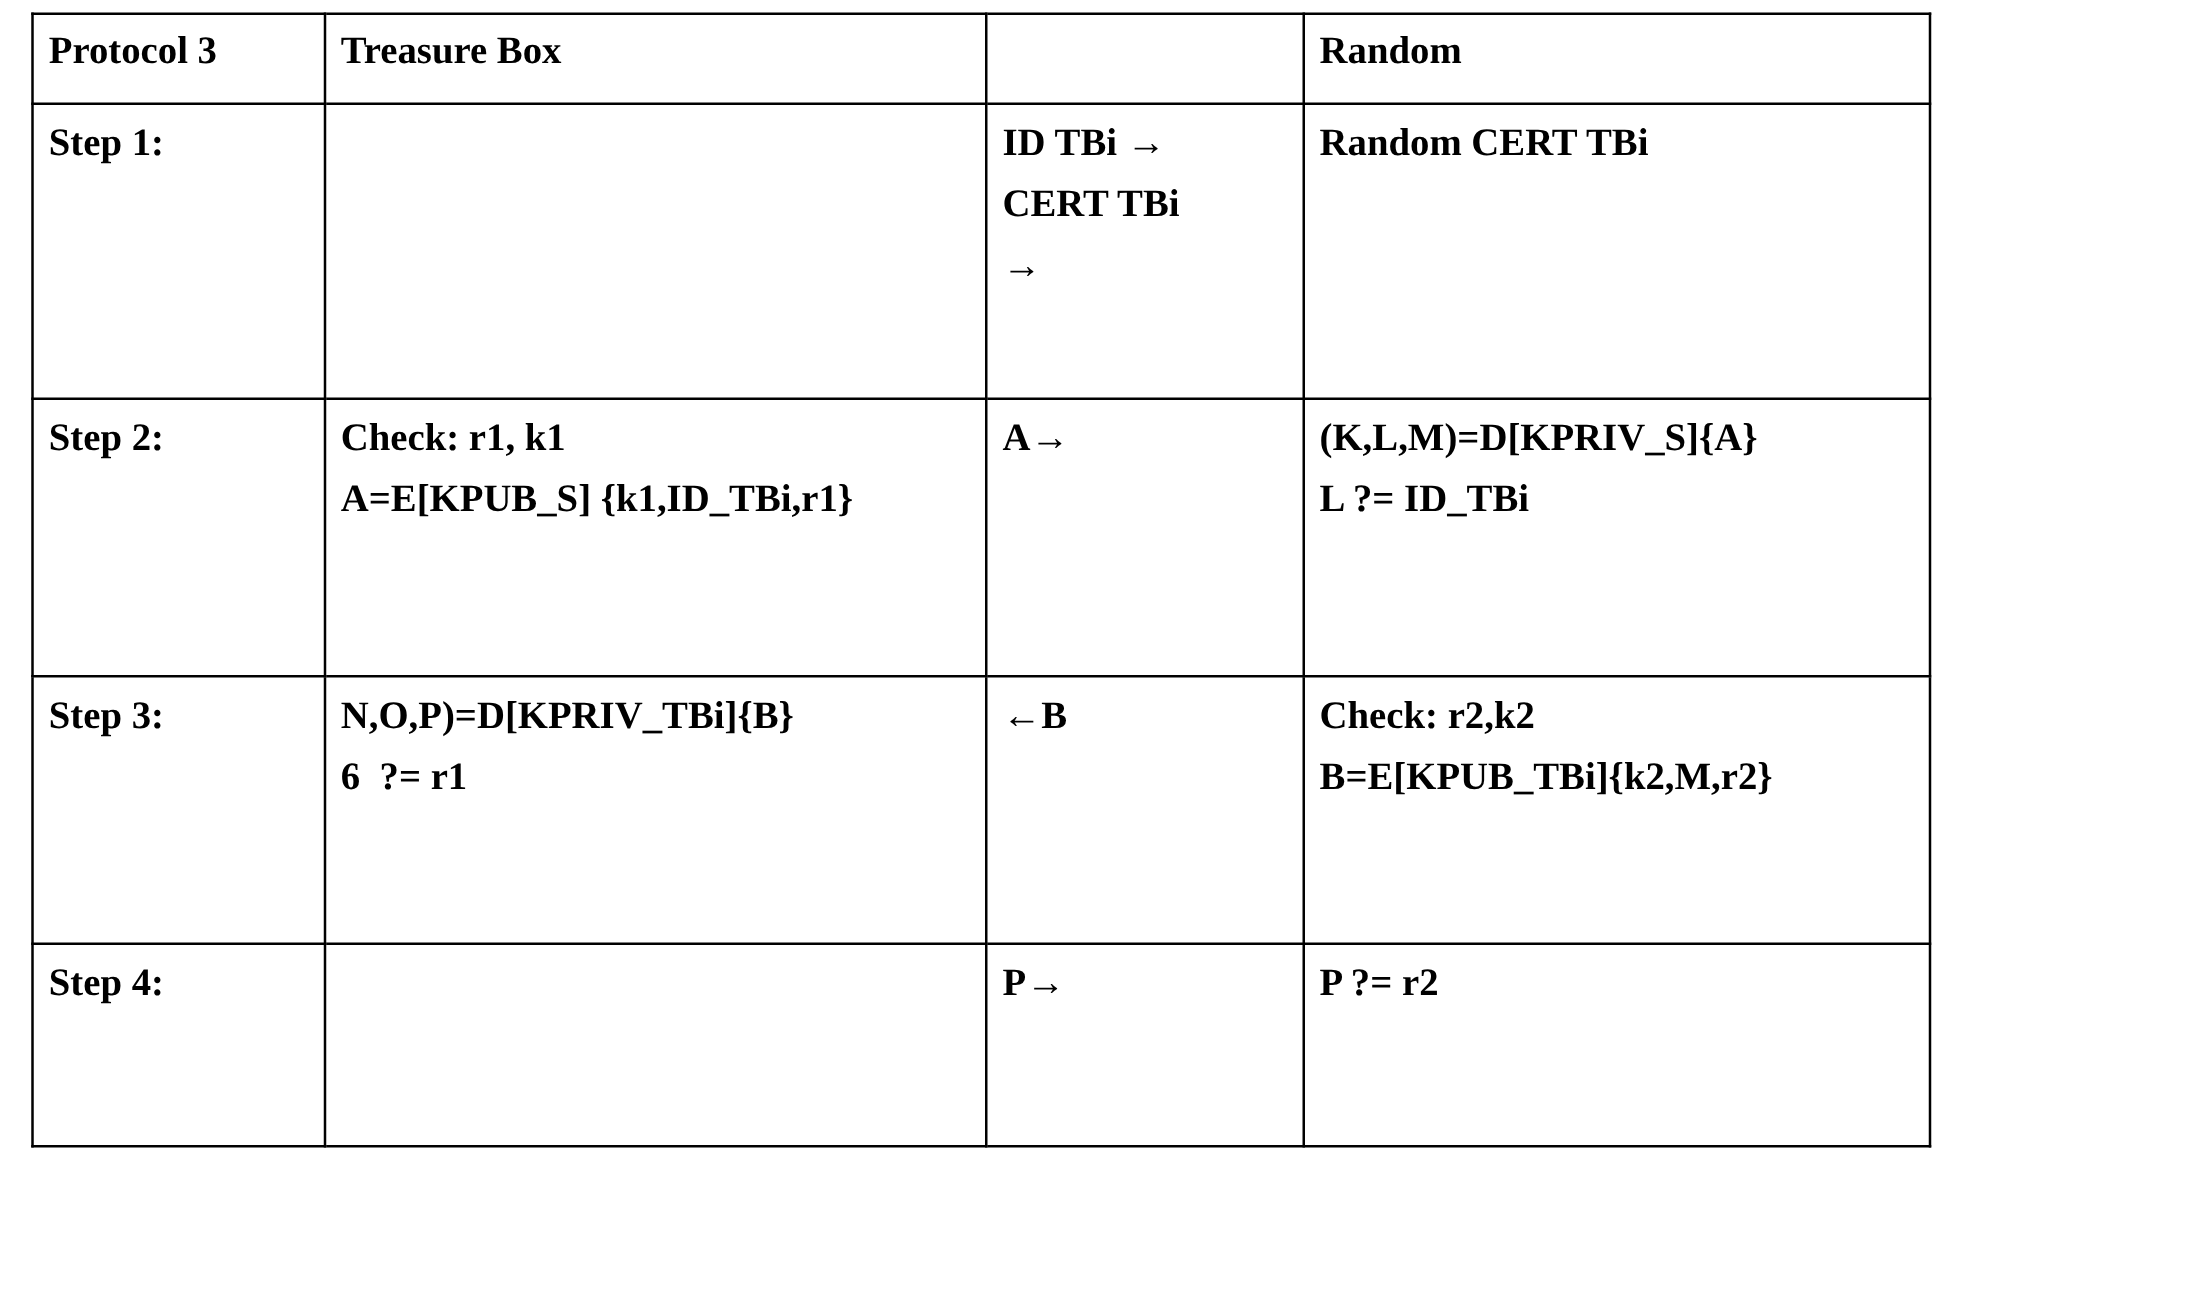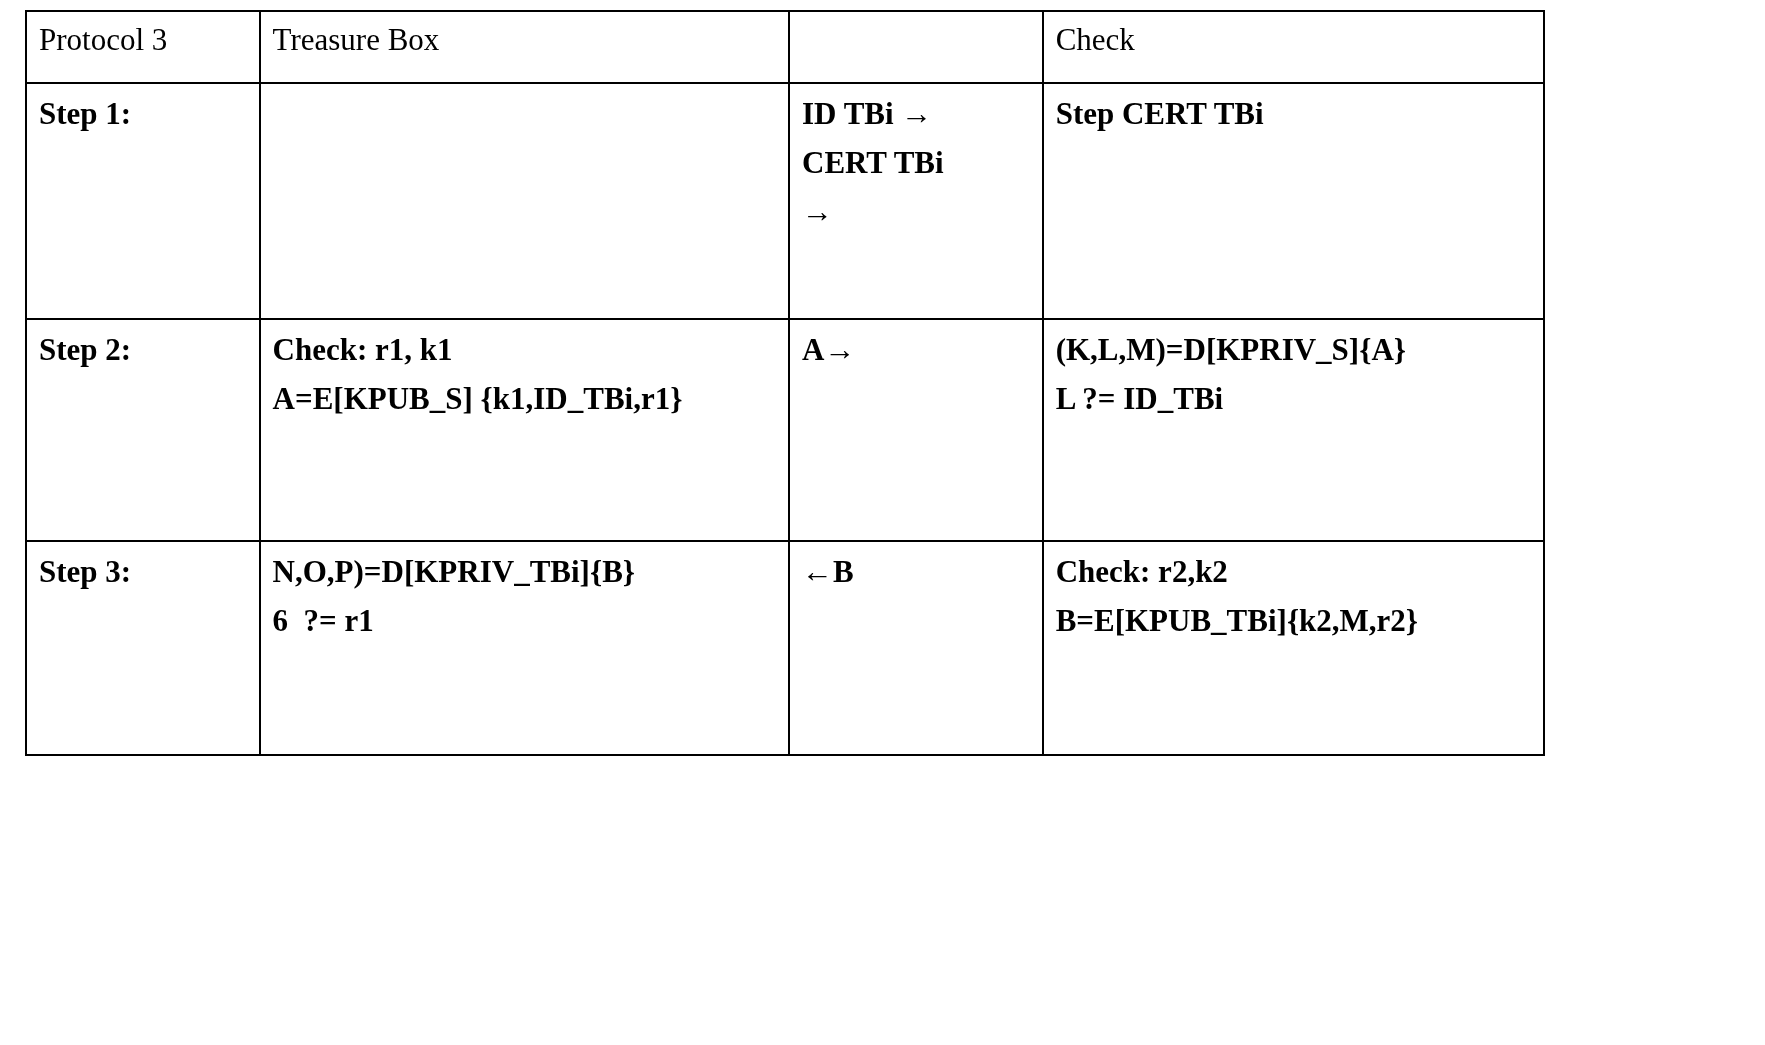--- a/index.html
+++ b/index.html
@@ -39,21 +39,21 @@
     padding: 6px 10px 6px 12px;
     font-size: 31px;
     line-height: 1.58;
     font-weight: bold;
     text-align: left;
     overflow-wrap: break-word;
     word-break: break-word;
   }
 
   .protocol-table thead th {
-    font-weight: normal;
+    font-weight: bold;
     height: 62px;
     padding-top: 4px;
     padding-bottom: 4px;
     vertical-align: top;
   }
 
   
   .col-step   { width: 233px; }
   .col-tbox   { width: 528px; }
   .col-msg    { width: 253px; }
@@ -82,40 +82,40 @@
       <col class="col-step">
       <col class="col-tbox">
       <col class="col-msg">
       <col class="col-server">
     </colgroup>
     <thead>
       <tr>
         <th>Protocol 3</th>
         <th>Treasure Box</th>
         <th></th>
-        <th>Check</th>
+        <th>Random</th>
       </tr>
     </thead>
     <tbody>
 
       <tr class="row-step1">
         <td>Step 1:</td>
         <td>
           <span class="cell-lines"></span>
         </td>
         <td>
           <span class="cell-lines">
               <span class="line">ID TBi →</span>
               <span class="line">CERT TBi</span>
               <span class="line">→</span>
             </span>
         </td>
         <td>
           <span class="cell-lines">
-              <span class="line">Step CERT TBi</span>
+              <span class="line">Random CERT TBi</span>
             </span>
         </td>
       </tr>
 
       <tr class="row-step2">
         <td>Step 2:</td>
         <td>
           <span class="cell-lines">
               <span class="line">Check: r1, k1</span>
               <span class="line">A=E[KPUB_S] {k1,ID_TBi,r1}</span>
@@ -148,16 +148,32 @@
             </span>
         </td>
         <td>
           <span class="cell-lines">
               <span class="line">Check: r2,k2</span>
               <span class="line">B=E[KPUB_TBi]{k2,M,r2}</span>
             </span>
         </td>
       </tr>
 
+      <tr class="row-step4">
+        <td>Step 4:</td>
+        <td>
+          <span class="cell-lines"></span>
+        </td>
+        <td>
+          <span class="cell-lines">
+              <span class="line">P→</span>
+            </span>
+        </td>
+        <td>
+          <span class="cell-lines">
+              <span class="line">P ?= r2</span>
+            </span>
+        </td>
+      </tr>
 
     </tbody>
   </table>
 </div>
 
 </body></html>

